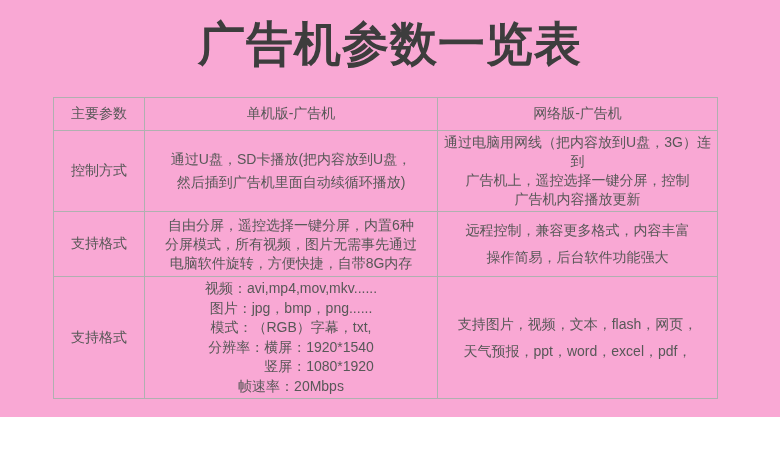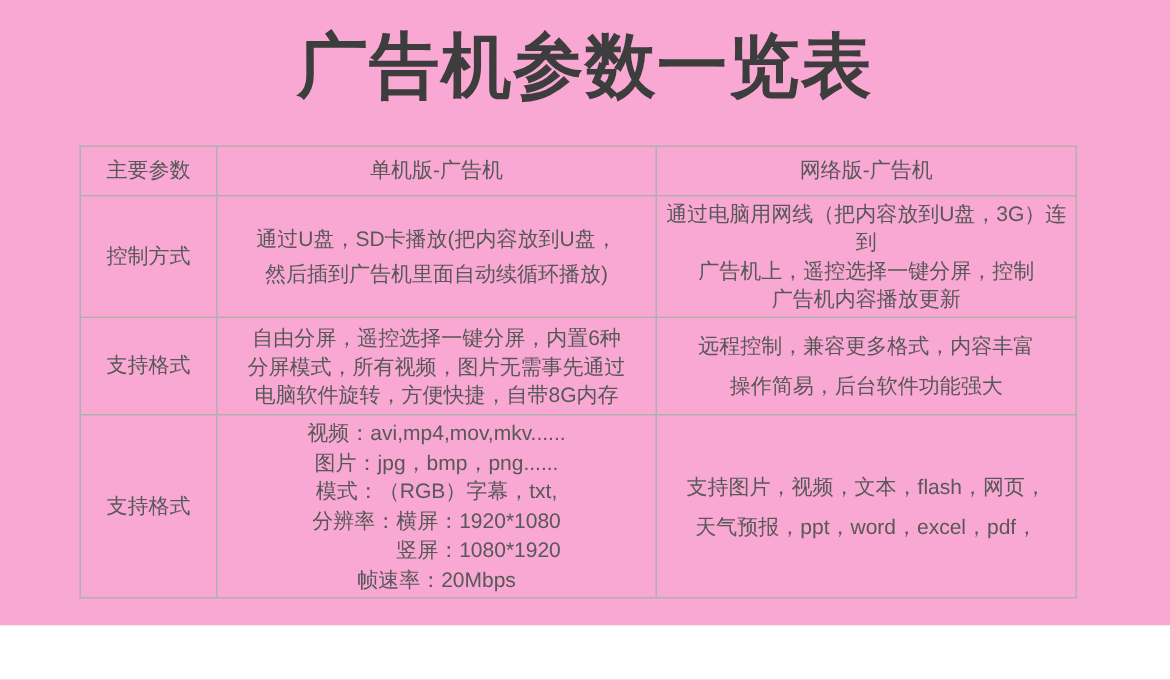--- a/index.html
+++ b/index.html
@@ -105,21 +105,21 @@
         <div class="line">操作简易，后台软件功能强大</div>
       </td>
     </tr>
 
     <tr class="r-format">
       <td>支持格式</td>
       <td class="fmt-list">
         <div class="line">视频：avi,mp4,mov,mkv......</div>
         <div class="line">图片：jpg，bmp，png......</div>
         <div class="line">模式：（RGB）字幕，txt,</div>
-        <div class="line">分辨率：横屏：1920*1080</div>
+        <div class="line">分辨率：横屏：1920*1540</div>
         <div class="line">　　　　竖屏：1080*1920</div>
         <div class="line">帧速率：20Mbps</div>
       </td>
       <td class="loose">
         <div class="line">支持图片，视频，文本，flash，网页，</div>
         <div class="line">天气预报，ppt，word，excel，pdf，</div>
       </td>
     </tr>
 
   </tbody>

